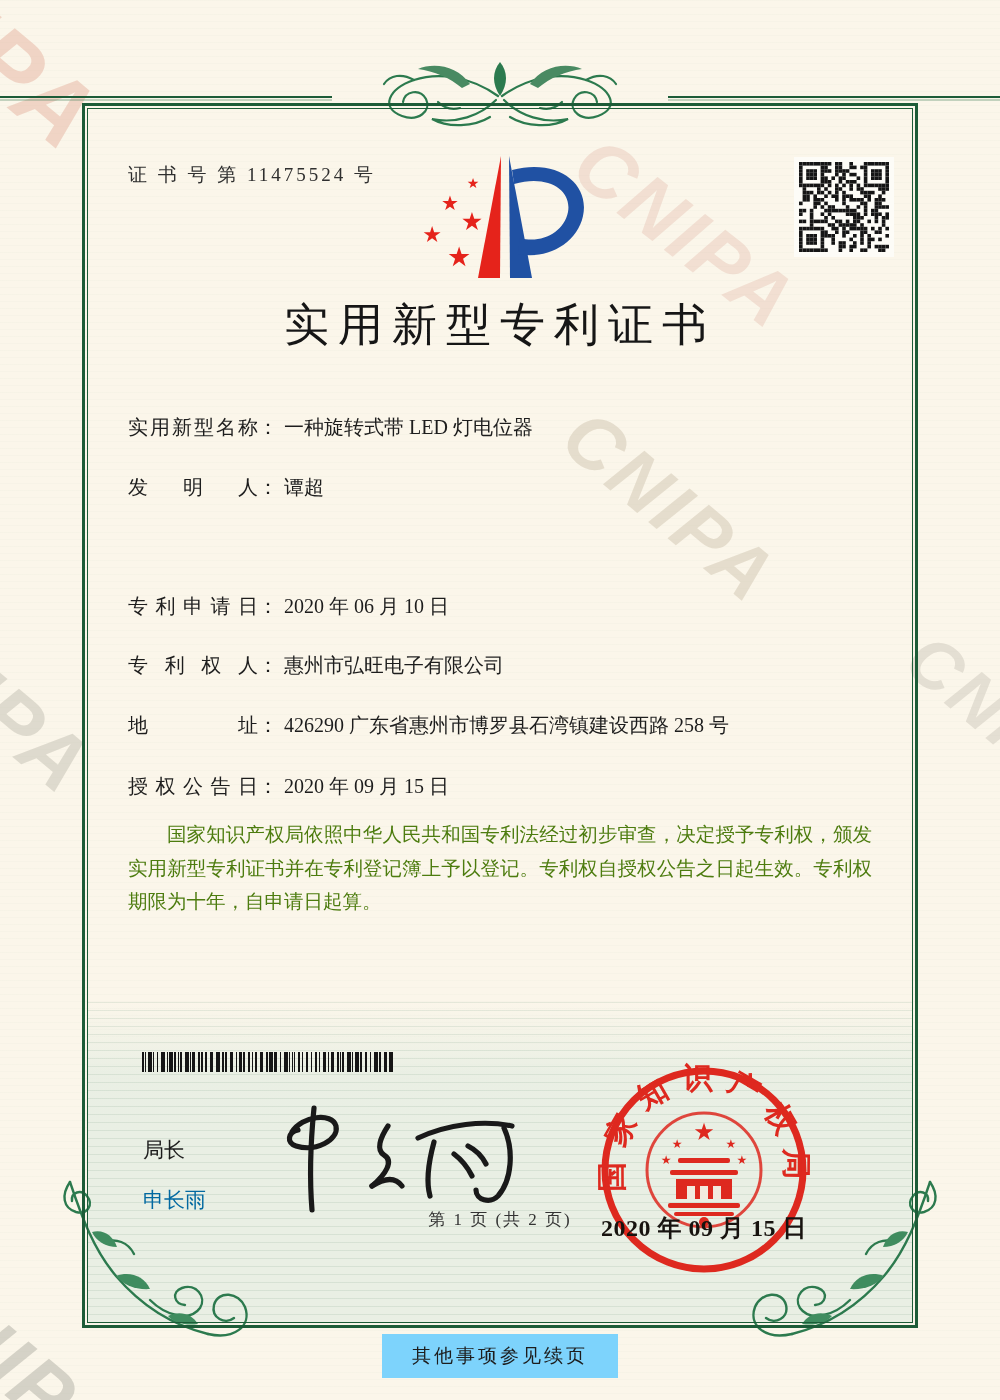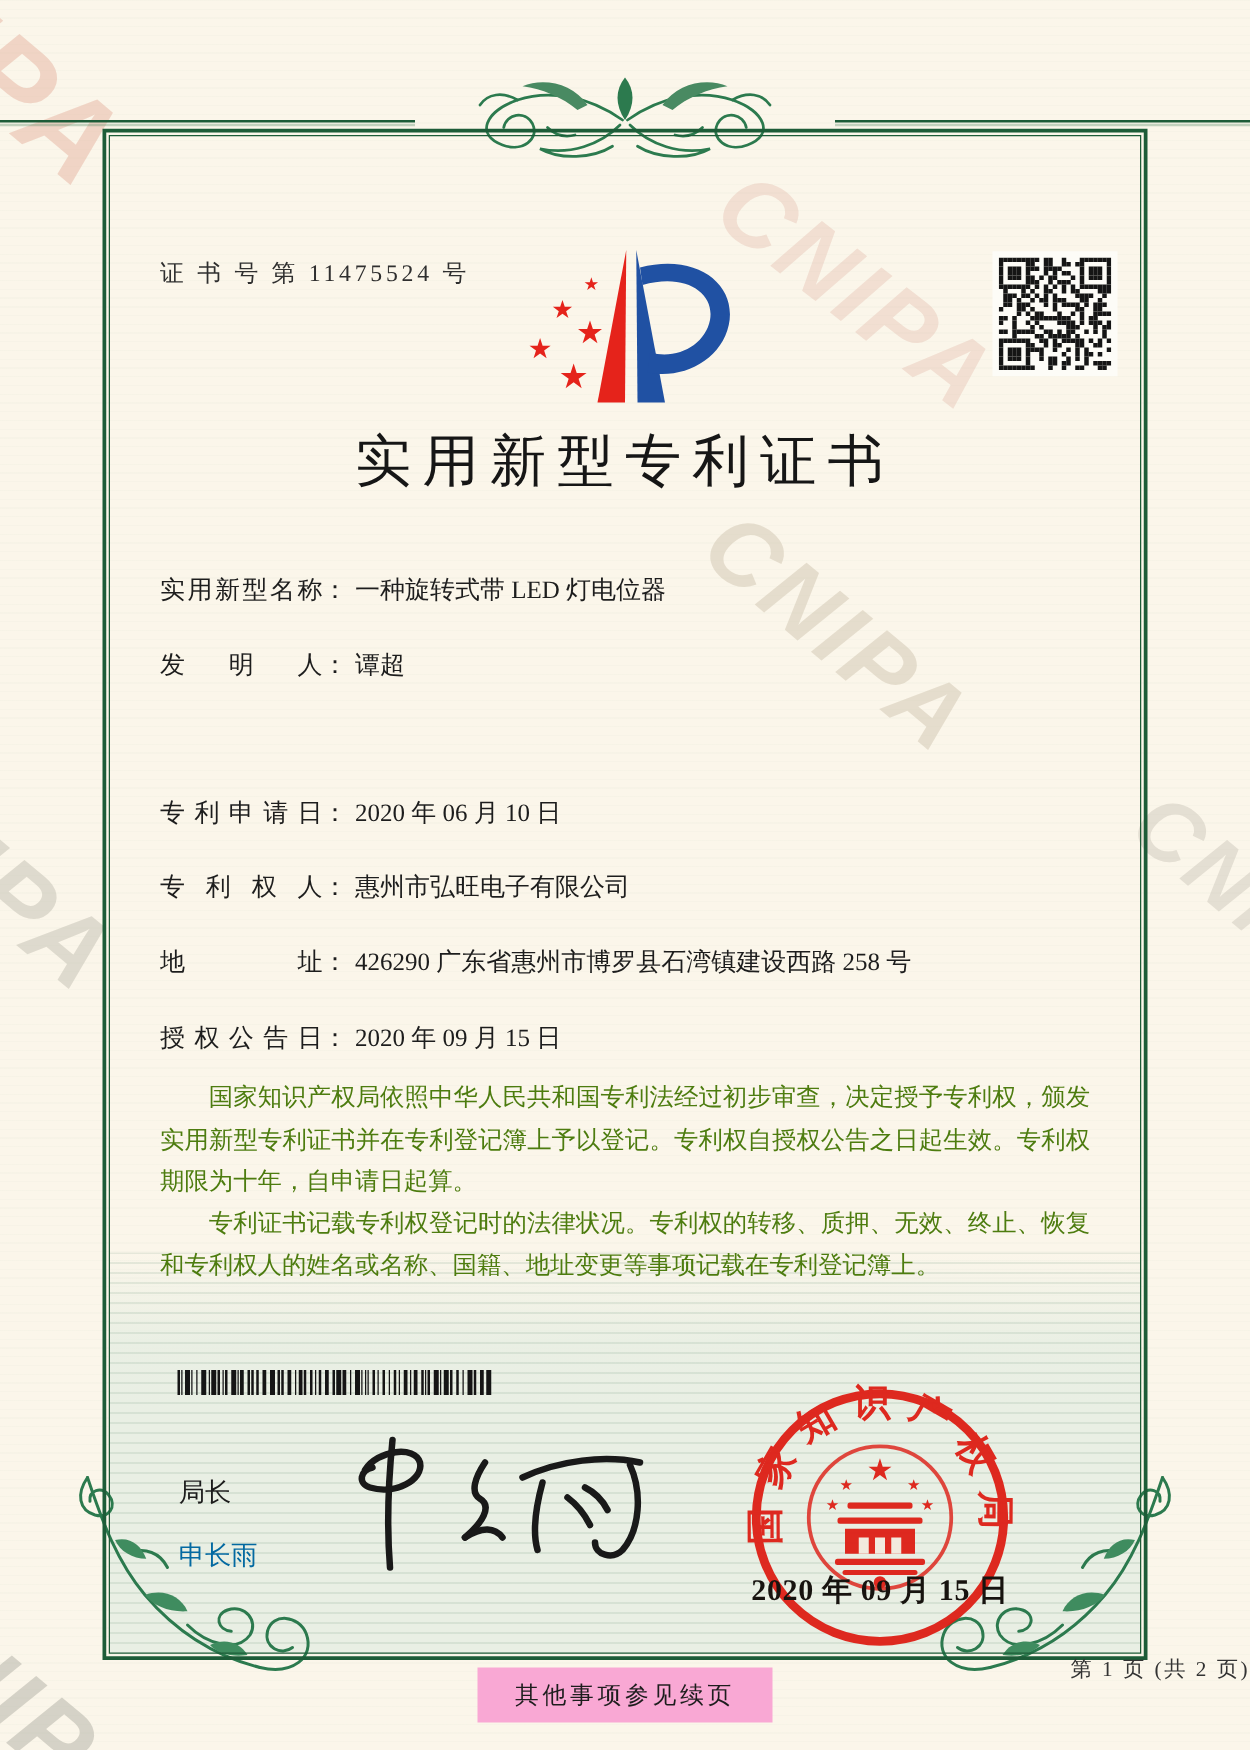--- a/index.html
+++ b/index.html
@@ -33,40 +33,40 @@
       linear-gradient(180deg, rgba(231,238,227,0) 0, rgba(231,238,227,.85) 70px, #e9efe4 130px);
   }
   .frame{position:absolute;left:82px;top:103px;width:830px;height:1219px;border:3px solid #1d5c38;z-index:2;}
   .frame-inner{position:absolute;inset:2px;border:1px solid #1d5c38;}
   .tline{position:absolute;top:96px;height:2px;background:#1d5c38;box-shadow:0 3px 0 rgba(90,140,105,.35);z-index:1;}
   .tline.l{left:0;width:332px;}
   .tline.r{left:668px;width:332px;}
   .orn{z-index:1;}
   .orn-br{transform:scaleX(-1);}
   
-  .content{position:absolute;inset:0;z-index:3;margin-top:44px;}
+  .content{position:absolute;inset:0;z-index:3;}
   .certno{position:absolute;left:128px;top:162px;font-size:19px;letter-spacing:3px;color:#2f2f2f;}
   .qr-plate{position:absolute;left:794px;top:157px;width:100px;height:100px;background:#fdfcf7;}
   .title{position:absolute;left:0;top:295px;width:1000px;text-align:center;
          font-size:45px;font-weight:400;letter-spacing:9px;color:#161616;}
   .row{position:absolute;left:128px;width:744px;height:28px;font-size:20px;white-space:nowrap;color:#1d1d1d;}
   .lbl{display:inline-block;width:130px;text-align:justify;text-align-last:justify;vertical-align:top;}
   .colon{display:inline-block;margin-right:6px;}
   .grant2{position:absolute;left:432px;top:0;}
   .paras{position:absolute;left:128px;top:818px;width:744px;font-size:19.5px;line-height:33.5px;
          text-align:justify;color:#4d7c0f;}
   .paras p{margin:0;text-indent:2em;}
   .sig-title{position:absolute;left:143px;top:1136px;font-size:21px;color:#1c1c1c;}
   .sig-name{position:absolute;left:143px;top:1186px;font-size:21px;color:#0369a1;}
   .seal-svg{mix-blend-mode:multiply;opacity:.96;}
   .seal-date{position:absolute;left:582px;top:1212px;width:244px;text-align:center;
              font-size:24px;font-weight:600;color:#17130f;z-index:4;letter-spacing:0.5px;}
-  .pagenum{position:absolute;left:0;top:1280px;width:1000px;text-align:right;font-size:17px;letter-spacing:2px;color:#333;}
+  .pagenum{position:absolute;left:0;top:1208px;width:1000px;text-align:center;font-size:17px;letter-spacing:2px;color:#333;}
   .footnote{position:absolute;left:0;top:1334px;width:1000px;text-align:center;z-index:3;}
-  .footnote span{display:inline-block;background:#f9a8d4;padding:9px 30px;font-size:19px;letter-spacing:3px;color:#1d1d1d;}
+  .footnote span{display:inline-block;background:#7dd3fc;padding:9px 30px;font-size:19px;letter-spacing:3px;color:#1d1d1d;}
 </style>
 </head>
 <body>
 
 <div class="wm wm1">CNIPA</div>
 <div class="wm wm2">CNIPA</div>
 <div class="wm wm3">CNIPA</div>
 <div class="wm wm4">CNIPA</div>
 <div class="wm wm5">CNIPA</div>
 <div class="wm wm6">CNIPA</div>
@@ -482,21 +482,20 @@
   </div>
   <div class="row" style="top:712px">
     <span class="lbl">地址</span><span class="colon">：</span><span>426290 广东省惠州市博罗县石湾镇建设西路 258 号</span>
   </div>
   <div class="row" style="top:773px">
     <span class="lbl">授权公告日</span><span class="colon">：</span><span>2020 年 09 月 15 日</span>
   </div>
 
   <div class="paras">
     <p>国家知识产权局依照中华人民共和国专利法经过初步审查，决定授予专利权，颁发实用新型专利证书并在专利登记簿上予以登记。专利权自授权公告之日起生效。专利权期限为十年，自申请日起算。</p>
-    <p>专利证书记载专利权登记时的法律状况。专利权的转移、质押、无效、终止、恢复和专利权人的姓名或名称、国籍、地址变更等事项记载在专利登记簿上。</p>
   </div>
 
   <svg id="barcode" class="abs" style="left:140px;top:1052px" width="262" height="20" viewBox="0 0 262 20">
       <rect x="2" y="0" width="2" height="20" fill="#151515"></rect>
       <rect x="5" y="0" width="1" height="20" fill="#151515"></rect>
       <rect x="8" y="0" width="4" height="20" fill="#151515"></rect>
       <rect x="13" y="0" width="1" height="20" fill="#151515"></rect>
       <rect x="17" y="0" width="1" height="20" fill="#151515"></rect>
       <rect x="21" y="0" width="4" height="20" fill="#151515"></rect>
       <rect x="27" y="0" width="1" height="20" fill="#151515"></rect>

